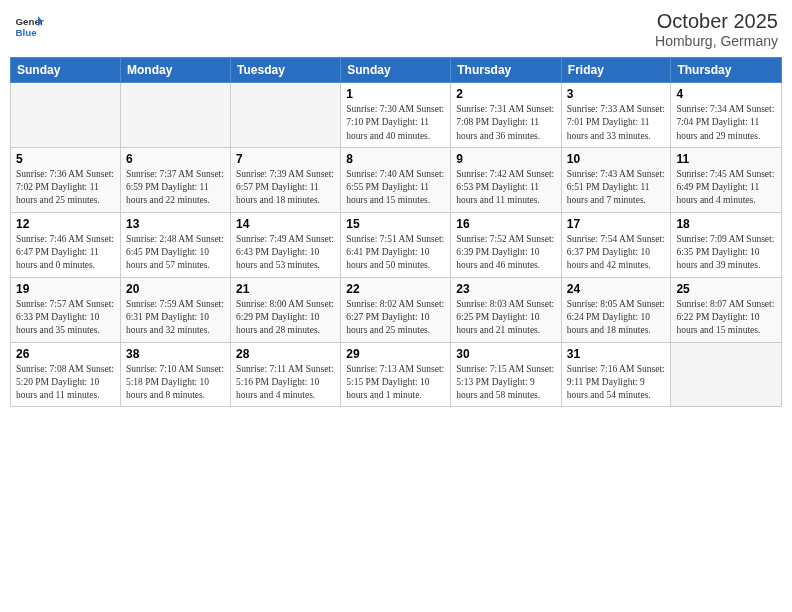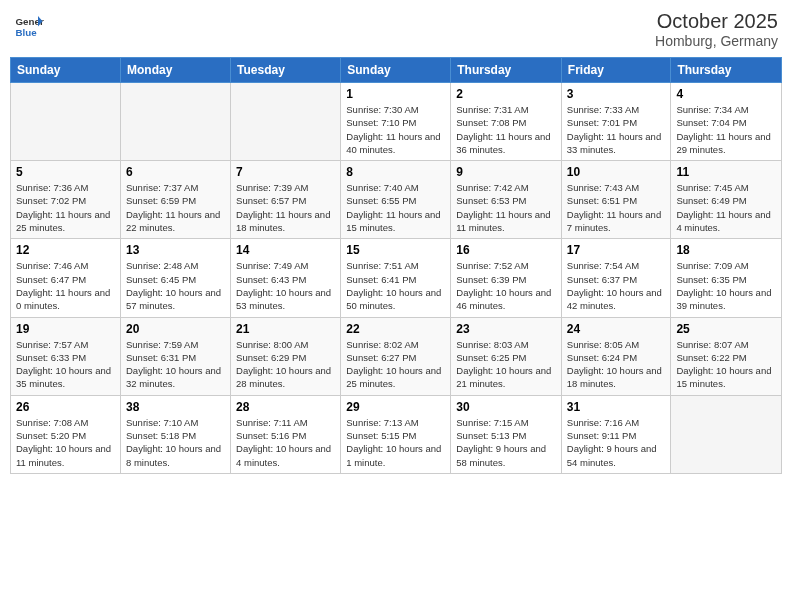--- a/index.html
+++ b/index.html
@@ -72,20 +72,21 @@
       font-size: 12px;
       font-weight: bold;
       color: #000;
       display: block;
       margin-bottom: 2px;
     }
     .day-info {
       font-size: 9.5px;
       color: #333;
       line-height: 1.4;
+      font-family: Liberation Serif, serif;
     }
   </style>
 </head>
 <body>
 
 <div class="header">
   <div class="logo">
     <svg class="logo-icon" viewBox="0 0 40 40">
       <text x="2" y="20" font-size="13" font-weight="bold" fill="#333">General</text>
       <text x="2" y="34" font-size="13" font-weight="bold" fill="#2a6ec2">Blue</text>

